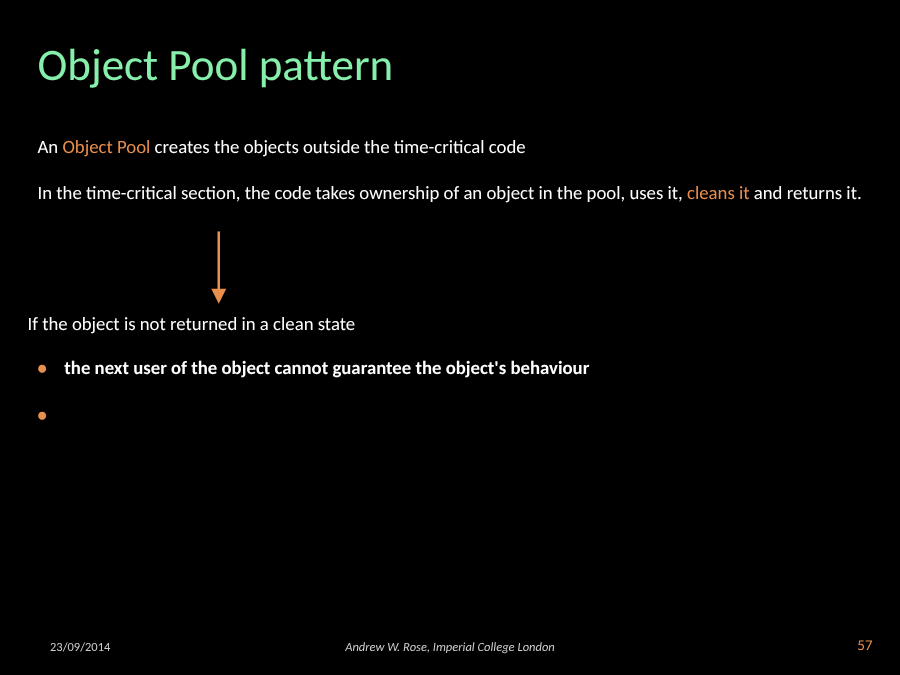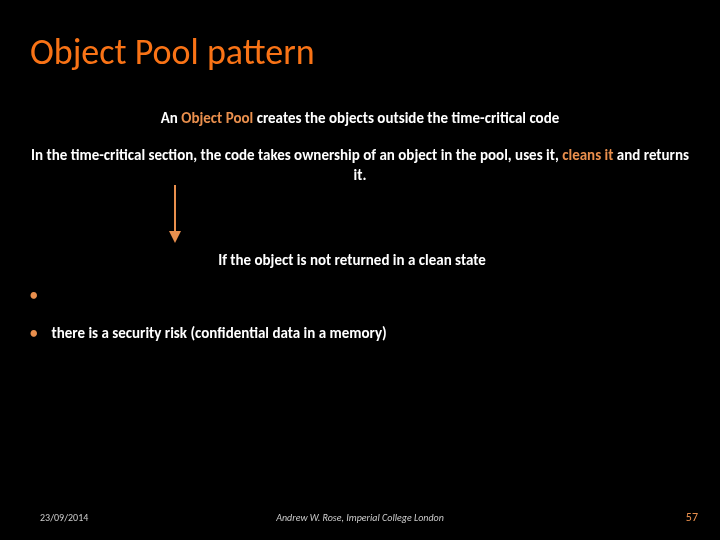--- a/index.html
+++ b/index.html
@@ -6,33 +6,32 @@
   html, body { width: 720px; height: 540px; overflow: hidden; }
   body {
     background: #000000;
     font-family: "Calibri", "Segoe UI", sans-serif;
     color: #ffffff;
     position: relative;
   }
   .title {
     font-size: 36px;
     font-weight: 400;
-    color: #f97316;
+    color: #86efac;
     position: absolute;
     left: 30px;
     top: 30px;
     letter-spacing: 0px;
   }
   .para {
     position: absolute;
     font-size: 15px;
     color: #ffffff;
     line-height: 1.35;
-    font-weight: 700;
-    text-align: center;
+    font-weight: 400;
   }
   .accent { color: #e98f4d; }
   .p1 { left: 30px; top: 108px; width: 660px; }
   .p2 { left: 30px; top: 145px; width: 660px; }
   .p3 { left: 22px; top: 250px; width: 660px; }
   .bullets {
     position: absolute;
     left: 30px;
     top: 285px;
     width: 660px;
@@ -101,22 +100,22 @@
 <svg class="arrow-svg" width="20" height="60">
   <line x1="10" y1="0" x2="10" y2="48" stroke="#e98f4d" stroke-width="2"></line>
   <polygon points="10,58 4,46 16,46" fill="#e98f4d"></polygon>
 </svg>
 
 <p class="para p3">If the object is not returned in a clean state</p>
 
 <div class="bullets">
   <div class="bullet-row">
     <span class="bullet-dot">•</span>
+    <span class="bullet-text">the next user of the object cannot guarantee the object's behaviour</span>
   </div>
   <div class="bullet-row">
     <span class="bullet-dot">•</span>
-    <span class="bullet-text">there is a security risk (confidential data in a memory)</span>
   </div>
 </div>
 
 <div class="footer-date">23/09/2014</div>
 <div class="footer-center">Andrew W. Rose, Imperial College London</div>
 <div class="footer-page">57</div>
 
 </body></html>

